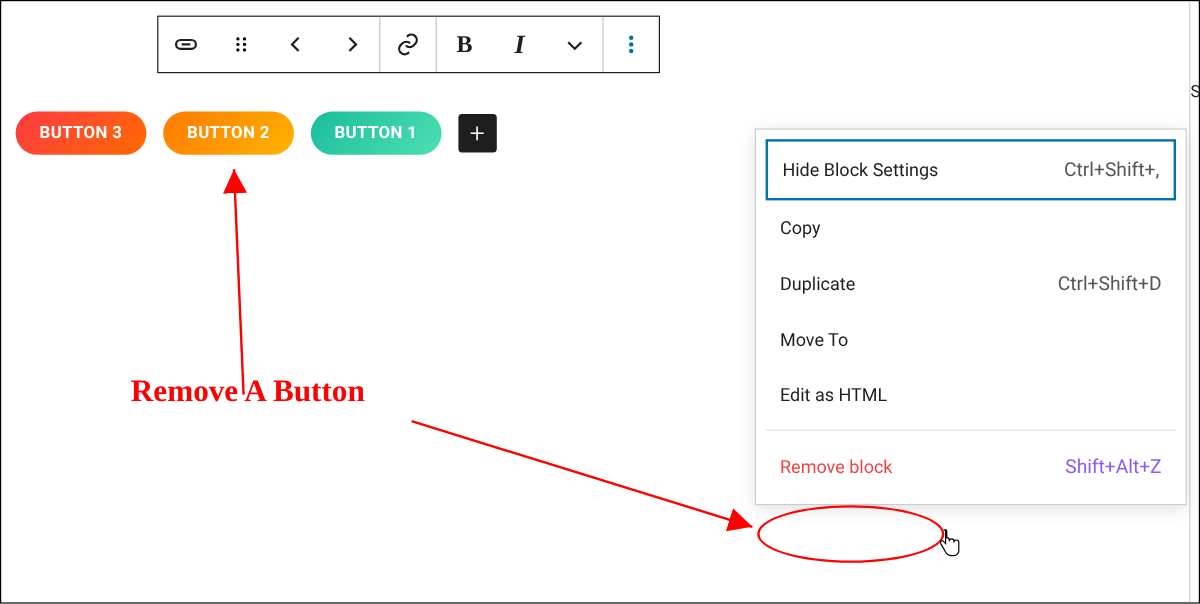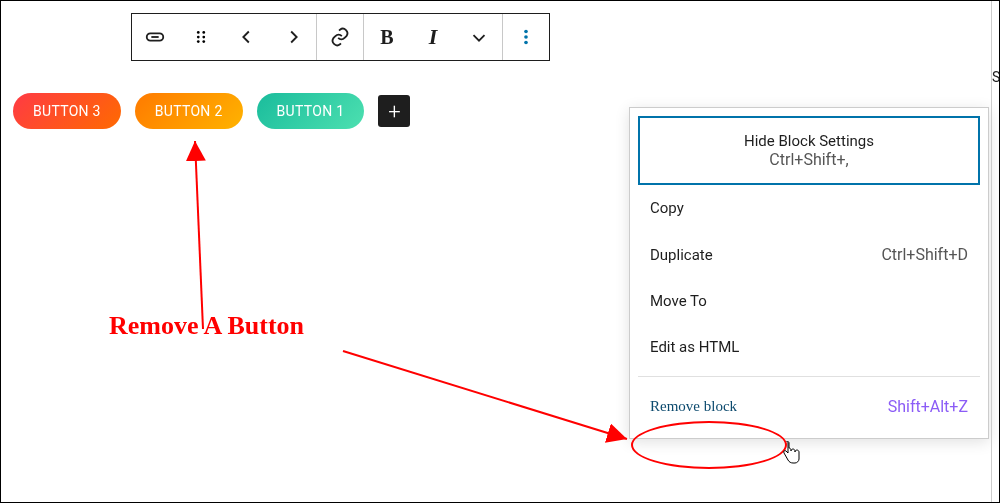--- a/index.html
+++ b/index.html
@@ -66,21 +66,21 @@
     top: 92px;
     left: 12px;
     display: flex;
     gap: 14px;
     align-items: center;
   }
   .pill {
     padding: 10px 20px;
     border-radius: 999px;
     color: #fff;
-    font-weight: 400;
+    font-weight: 700;
     font-size: 14px;
     letter-spacing: 0.3px;
     cursor: pointer;
     text-align: right;
   }
   .pill3 { background: linear-gradient(135deg, #ff3a44, #ff6a00); }
   .pill2 { background: linear-gradient(135deg, #ff7a00, #ffb300); }
   .pill1 { background: linear-gradient(135deg, #1abc9c, #4de0b0); }
   .add-btn {
     width: 32px;
@@ -110,25 +110,24 @@
     display: flex;
     justify-content: space-between;
     align-items: center;
     padding: 14px 12px;
     font-size: 15px;
     color: #1e1e1e;
     cursor: pointer;
   }
   .menu-item.hi {
     border: 2px solid #0073aa;
-    flex-direction: column;
   }
   .menu-item .shortcut { color: #555; font-size: 16px; }
   .menu-sep { height: 1px; background: #e0e0e0; margin: 6px 0; }
-  .menu-item.remove .label { color: #0c4a6e; font-family: Liberation Serif, serif; }
+  .menu-item.remove .label { color: #ef4444; }
   .menu-item.remove .shortcut { color: #8b5cf6; }
   
   .annotation-text {
     position: absolute;
     top: 310px;
     left: 108px;
     color: #ff0000;
     font-size: 26px;
     font-family: "Times New Roman", serif;
     font-weight: bold;

